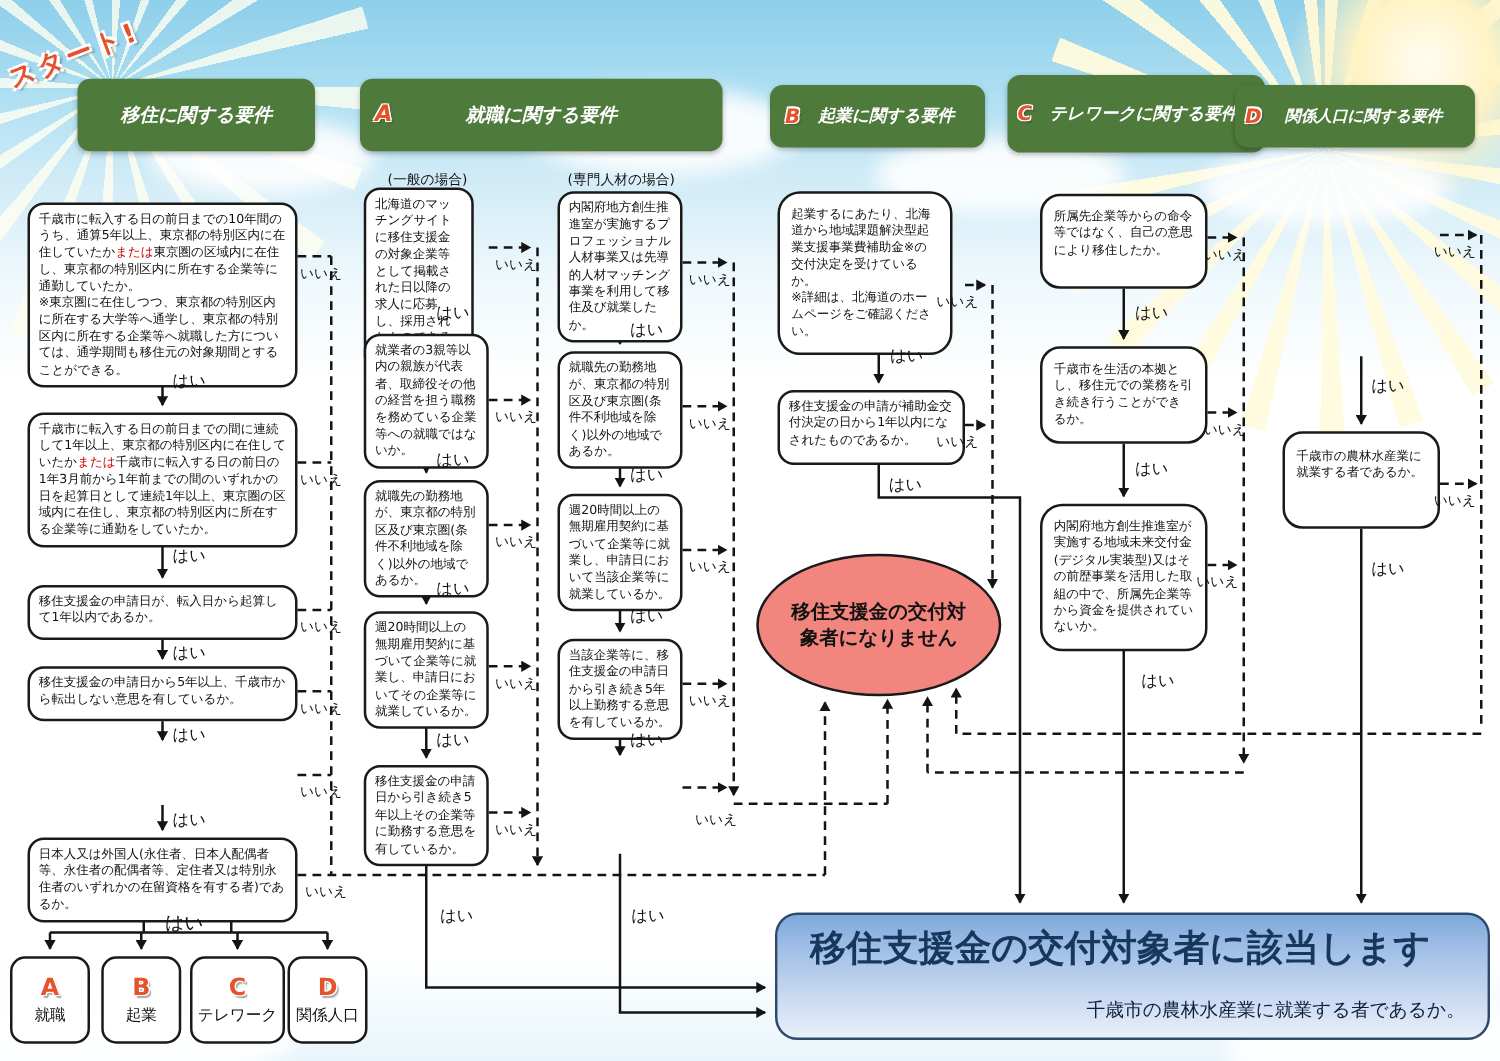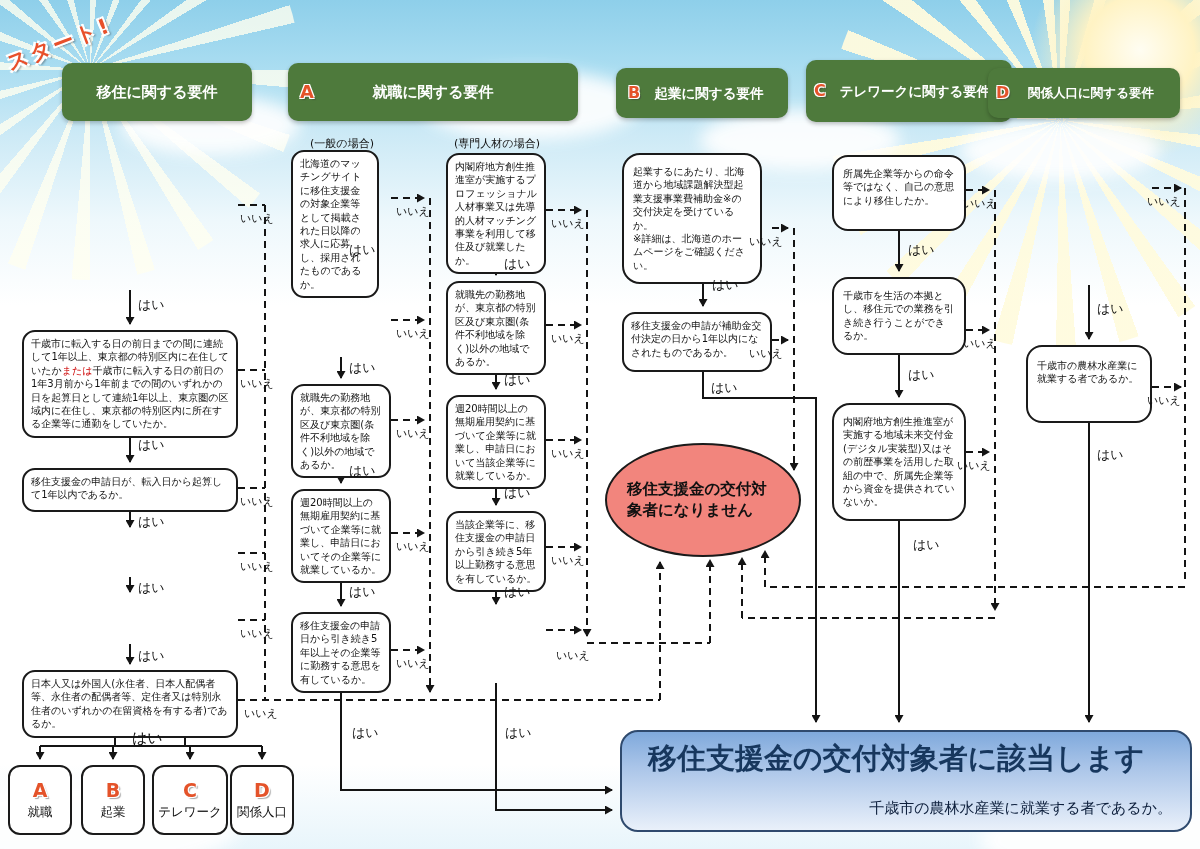--- a/index.html
+++ b/index.html
@@ -13,37 +13,37 @@
     background:repeating-conic-gradient(from 0deg at 50% 50%, rgba(255,255,240,.8) 0 5deg, rgba(255,255,240,0) 5deg 18deg);}
   .suncore{position:absolute;z-index:0;border-radius:50%;}
   .suncore.tr{right:-50px;top:-60px;width:220px;height:220px;
     background:radial-gradient(circle,#fffdf2 0%,#fff3c4 35%,rgba(255,243,196,0) 70%);}
   .cloud{position:absolute;background:#fff;border-radius:50%;filter:blur(8px);opacity:.9;z-index:0;}
   .start{position:absolute;left:4px;top:30px;transform:rotate(-21deg);font-size:21px;font-weight:800;color:#e8502b;
     letter-spacing:3px;z-index:4;
     text-shadow:-2px -2px 0 #fff,2px -2px 0 #fff,-2px 2px 0 #fff,2px 2px 0 #fff,3px 3px 2px rgba(0,0,0,.35);}
   .hdr{position:absolute;background:#4e7a3c;border-radius:10px;color:#fff;font-weight:bold;
     display:flex;align-items:center;justify-content:center;text-align:center;z-index:2;
-    box-shadow:0 2px 4px rgba(0,0,0,.25);line-height:1.25;}
+    box-shadow:0 2px 4px rgba(0,0,0,.25);line-height:1.25;font-style:italic;}
   .hletter{position:absolute;left:12px;top:50%;transform:translateY(-50%);font-size:18px;}
   .letter{color:#e4532a;font-weight:800;
     text-shadow:-1px -1px 0 #fff,1px -1px 0 #fff,-1px 1px 0 #fff,1px 1px 0 #fff,2px 2px 1px rgba(60,60,60,.45);}
   .caselbl{position:absolute;z-index:2;font-size:11px;color:#111;}
   .box{position:absolute;background:#fff;border:2px solid #1a1a1a;border-radius:13px;padding:5px 7px;
     font-size:10px;line-height:1.34;color:#111;white-space:pre-line;z-index:2;box-sizing:border-box;}
   .yl{position:absolute;font-size:13px;color:#111;z-index:3;}
   .yl.big{font-size:15px;}
   .nl{position:absolute;font-size:11px;color:#111;z-index:3;}
   .cat{position:absolute;width:64px;height:70px;background:#fff;border:2.5px solid #1a1a1a;border-radius:12px;
     display:flex;flex-direction:column;align-items:center;justify-content:center;gap:3px;z-index:2;box-sizing:border-box;}
   .cat .letter{font-size:19px;}
   .cat .clabel{font-size:12.5px;color:#111;}
   .ellipse{position:absolute;left:605px;top:443px;width:196px;height:114px;border-radius:50%;
     background:#f2857d;border:2px solid #1a1a1a;display:flex;align-items:center;justify-content:center;
-    text-align:left;font-size:15.5px;font-weight:bold;color:#111;z-index:2;padding:0 20px;box-sizing:border-box;}
+    text-align:center;font-size:15.5px;font-weight:bold;color:#111;z-index:2;padding:0 20px;box-sizing:border-box;}
   .success{position:absolute;left:620px;top:730px;width:572px;height:102px;border-radius:18px;
     border:2px solid #2f4a6e;background:linear-gradient(180deg,#7fa9dc 0%,#a9c4e8 35%,#e9f0fa 100%);
     z-index:2;box-sizing:border-box;}
   .success .title{position:absolute;left:26px;top:8px;width:530px;font-size:29px;font-weight:bold;color:#17375e;line-height:1.3;}
   .success .note{position:absolute;right:18px;bottom:12px;font-size:15px;color:#0d1f3c;}
   svg.flow{position:absolute;left:0;top:0;z-index:1;pointer-events:none;}
 </style>
 </head>
 <body>
 
@@ -166,25 +166,29 @@
     <span>テレワークに関する要件</span>
   </div>
   <div class="hdr" style="left:988px;top:68px;width:178px;height:50px;font-size:12.5px;padding-left:14px;">
     <span class="letter hletter" style="left:8px;font-size:16px;">D</span>
     <span>関係人口に関する要件</span>
   </div>
 
   <div class="caselbl" style="left:296px;top:136px;width:92px;text-align:center;">(一般の場合)</div>
   <div class="caselbl" style="left:442px;top:136px;width:110px;text-align:center;">(専門人材の場合)</div>
 
+  <div class="box" style="left:22px;top:162px;width:216px;min-height:124px;"><span>千歳市に転入する日の前日までの10年間のうち、通算5年以上、東京都の特別区内に在住していたか</span><span style="color: rgb(204, 0, 0);">または</span><span>東京圏の区域内に在住し、東京都の特別区内に所在する企業等に通勤していたか。
+※東京圏に在住しつつ、東京都の特別区内に所在する大学等へ通学し、東京都の特別区内に所在する企業等へ就職した方については、通学期間も移住元の対象期間とすることができる。</span></div>
   <div class="box" style="left:22px;top:330px;width:216px;min-height:94px;"><span>千歳市に転入する日の前日までの間に連続して1年以上、東京都の特別区内に在住していたか</span><span style="color: rgb(204, 0, 0);">または</span><span>千歳市に転入する日の前日の1年3月前から1年前までの間のいずれかの日を起算日として連続1年以上、東京圏の区域内に在住し、東京都の特別区内に所在する企業等に通勤をしていたか。</span></div>
   <div class="box" style="left:22px;top:468px;width:216px;min-height:44px;">移住支援金の申請日が、転入日から起算して1年以内であるか。</div>
+  <div class="box" style="left:22px;top:533px;width:216px;min-height:44px;">移住支援金の申請日から5年以上、千歳市から転出しない意思を有しているか。</div>
   <div class="box" style="left:22px;top:670px;width:216px;min-height:60px;">日本人又は外国人(永住者、日本人配偶者等、永住者の配偶者等、定住者又は特別永住者のいずれかの在留資格を有する者)であるか。</div>
 
   <div class="box" style="left:291px;top:150px;width:88px;min-height:88px;">北海道のマッチングサイトに移住支援金の対象企業等として掲載された日以降の求人に応募し、採用されたものであるか。</div>
+  <div class="box" style="left:291px;top:267px;width:100px;min-height:90px;">就業者の3親等以内の親族が代表者、取締役その他の経営を担う職務を務めている企業等への就職ではないか。</div>
   <div class="box" style="left:291px;top:384px;width:100px;min-height:76px;">就職先の勤務地が、東京都の特別区及び東京圏(条件不利地域を除く)以外の地域であるか。</div>
   <div class="box" style="left:291px;top:489px;width:100px;min-height:88px;">週20時間以上の無期雇用契約に基づいて企業等に就業し、申請日においてその企業等に就業しているか。</div>
   <div class="box" style="left:291px;top:612px;width:100px;min-height:70px;">移住支援金の申請日から引き続き5年以上その企業等に勤務する意思を有しているか。</div>
 
   <div class="box" style="left:446px;top:153px;width:100px;min-height:100px;">内閣府地方創生推進室が実施するプロフェッショナル人材事業又は先導的人材マッチング事業を利用して移住及び就業したか。</div>
   <div class="box" style="left:446px;top:281px;width:100px;min-height:88px;">就職先の勤務地が、東京都の特別区及び東京圏(条件不利地域を除く)以外の地域であるか。</div>
   <div class="box" style="left:446px;top:395px;width:100px;min-height:86px;">週20時間以上の無期雇用契約に基づいて企業等に就業し、申請日において当該企業等に就業しているか。</div>
   <div class="box" style="left:446px;top:511px;width:100px;min-height:71px;">当該企業等に、移住支援金の申請日から引き続き5年以上勤務する意思を有しているか。</div>
 
   <div class="box" style="left:622px;top:153px;width:140px;min-height:113px;border-radius:18px;padding:10px 9px;">起業するにあたり、北海道から地域課題解決型起業支援事業費補助金※の交付決定を受けているか。

